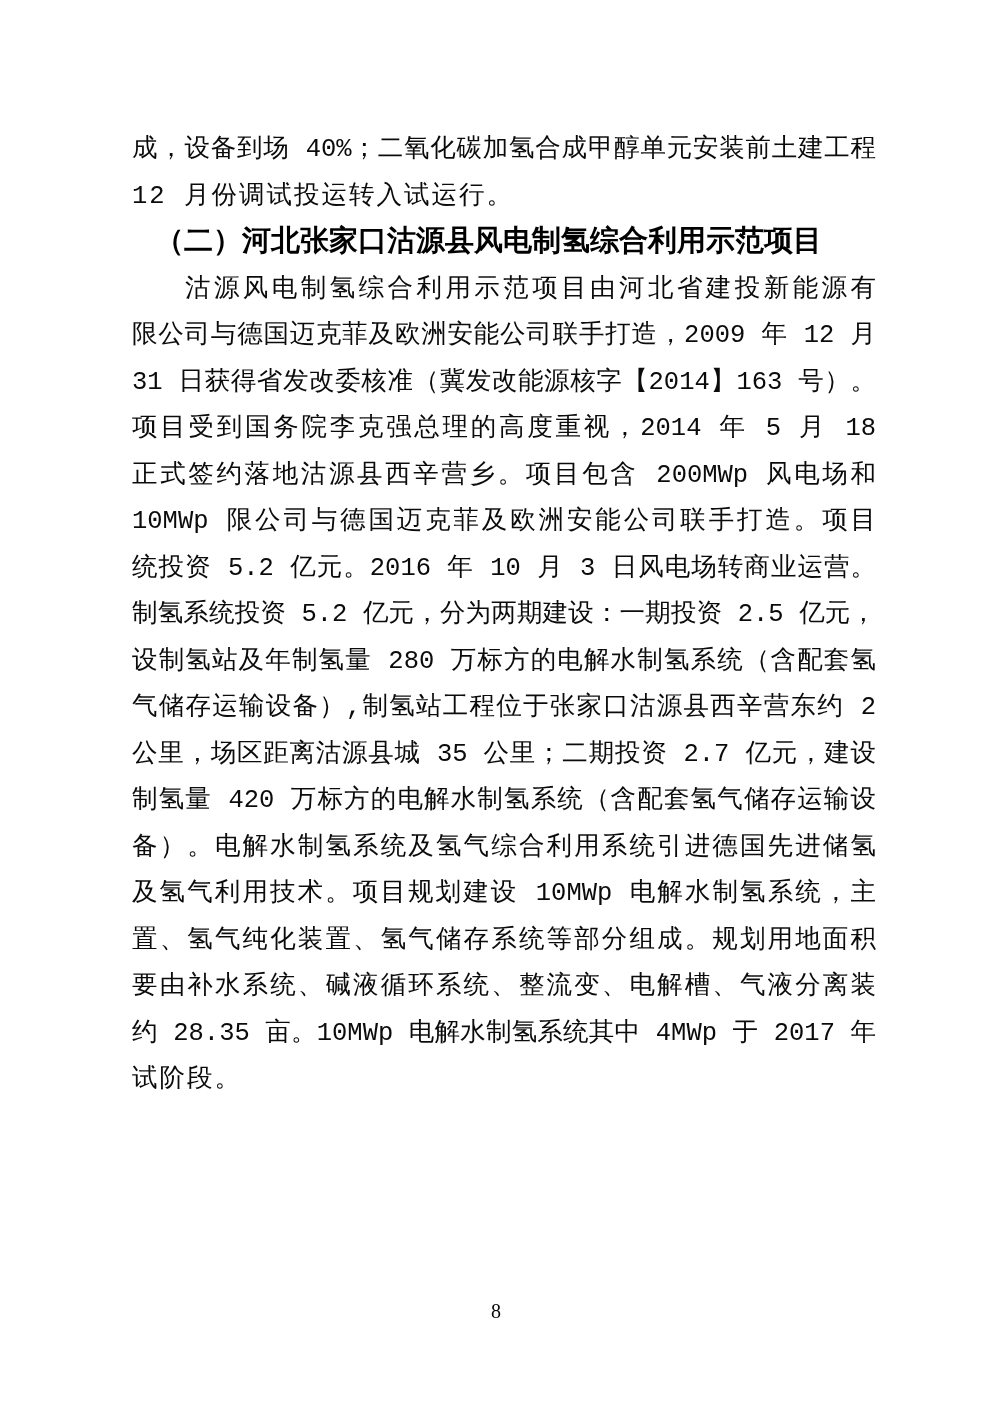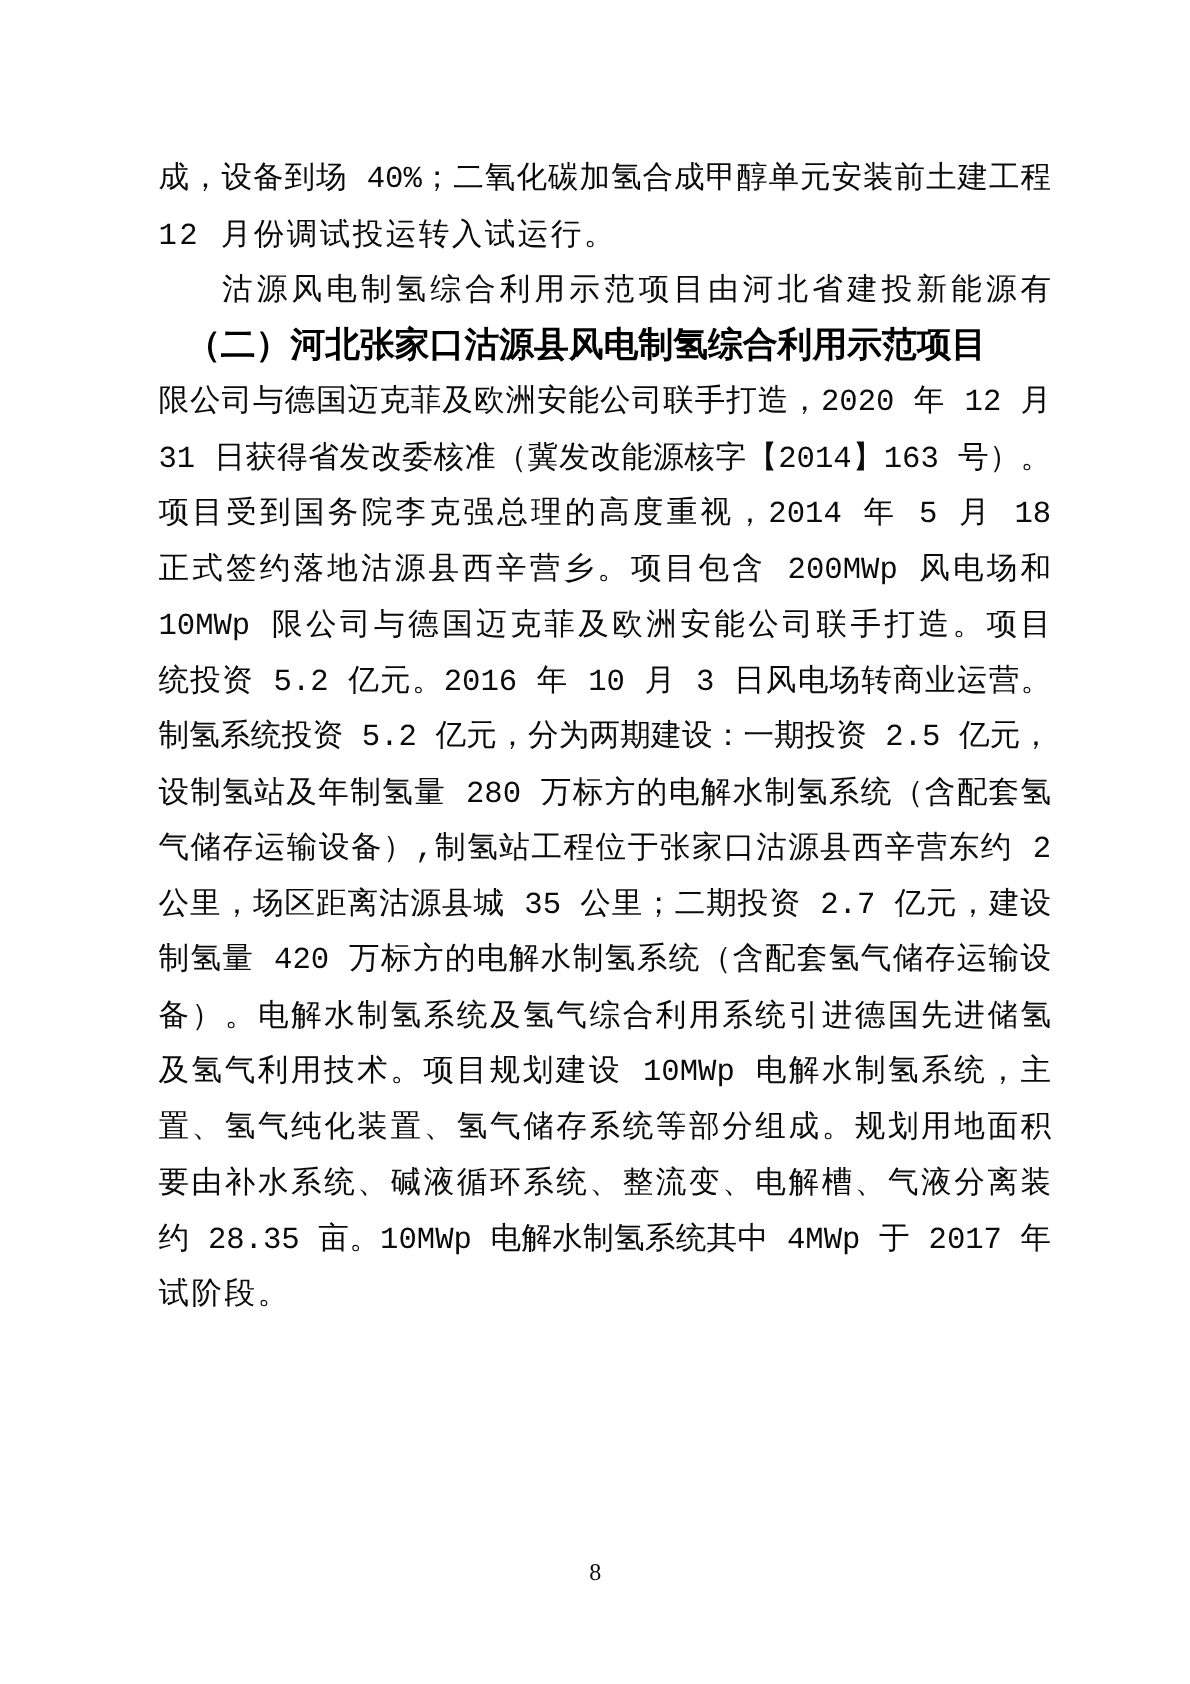--- a/index.html
+++ b/index.html
@@ -55,23 +55,23 @@
     color: #0b0b0b;
   }
 </style>
 </head>
 <body>
 
 <div class="page">
   <div class="text-block">
       <div class="line just">成，设备到场 40%；二氧化碳加氢合成甲醇单元安装前土建工程完</div>
       <div class="line">12 月份调试投运转入试运行。</div>
+      <div class="line heading" style="padding-left: 23px;">（二）河北张家口沽源县风电制氢综合利用示范项目</div>
       <div class="line just" style="padding-left: 53px;">沽源风电制氢综合利用示范项目由河北省建投新能源有</div>
-      <div class="line heading" style="padding-left: 23px;">（二）河北张家口沽源县风电制氢综合利用示范项目</div>
-      <div class="line just">限公司与德国迈克菲及欧洲安能公司联手打造，2020 年 12 月</div>
+      <div class="line just">限公司与德国迈克菲及欧洲安能公司联手打造，2009 年 12 月</div>
       <div class="line just">31 日获得省发改委核准（冀发改能源核字【2014】163 号）。</div>
       <div class="line just">项目受到国务院李克强总理的高度重视，2014 年 5 月 18 日，</div>
       <div class="line just">正式签约落地沽源县西辛营乡。项目包含 200MWp 风电场和</div>
       <div class="line just">10MWp 限公司与德国迈克菲及欧洲安能公司联手打造。项目</div>
       <div class="line just">统投资 5.2 亿元。2016 年 10 月 3 日风电场转商业运营。电解水</div>
       <div class="line just">制氢系统投资 5.2 亿元，分为两期建设：一期投资 2.5 亿元，建</div>
       <div class="line just">设制氢站及年制氢量 280 万标方的电解水制氢系统（含配套氢</div>
       <div class="line just">气储存运输设备）,制氢站工程位于张家口沽源县西辛营东约 2</div>
       <div class="line just">公里，场区距离沽源县城 35 公里；二期投资 2.7 亿元，建设年</div>
       <div class="line just">制氢量 420 万标方的电解水制氢系统（含配套氢气储存运输设</div>

